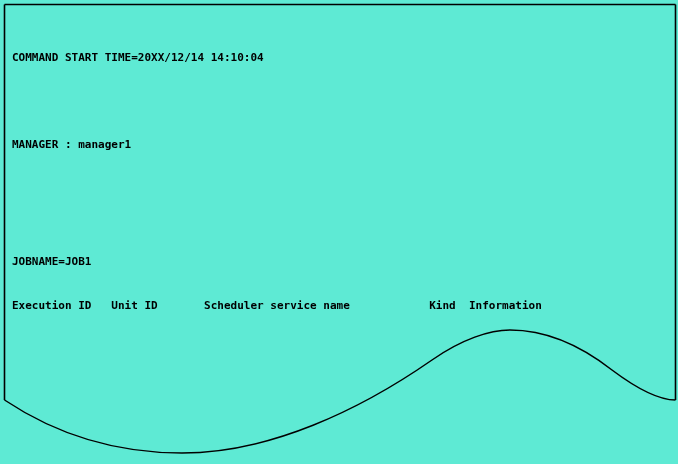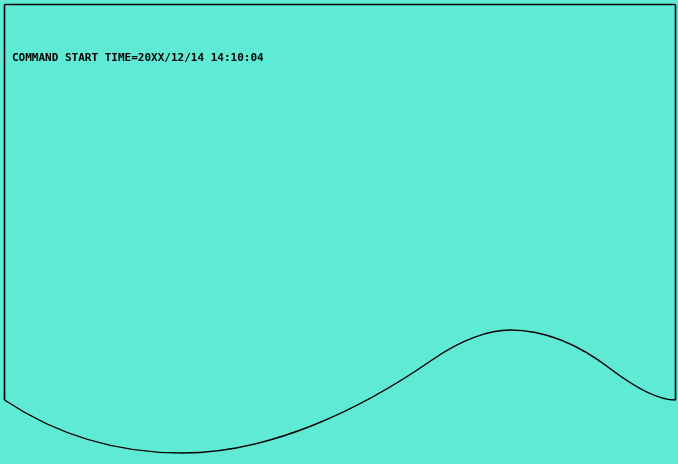--- a/index.html
+++ b/index.html
@@ -64,23 +64,26 @@
              C 270 453, 360 410, 432 360
              C 462 339, 490 330, 510 330
              C 545 330, 580 345, 612 370
              C 640 391, 662 400, 675.5 400" stroke="#000000" stroke-width="1.5" fill="none"></path>
   </svg>
 
   <div id="console-output">
 
     <div class="line">COMMAND START TIME=20XX/12/14 14:10:04</div>
     <div class="line blank"></div>
+    <div class="line">MANAGER : manager1</div>
     <div class="line blank"></div>
 
     
+    <div class="line">JOBNAME=JOB1</div>
+    <div class="line">Execution ID   Unit ID       Scheduler service name            Kind  Information</div>
     
 
     
     
     
     
     
     
     
 

